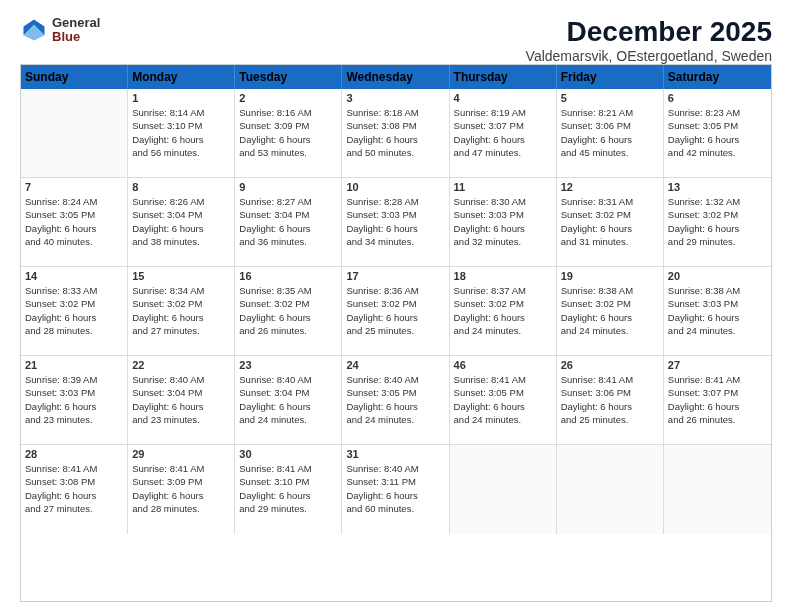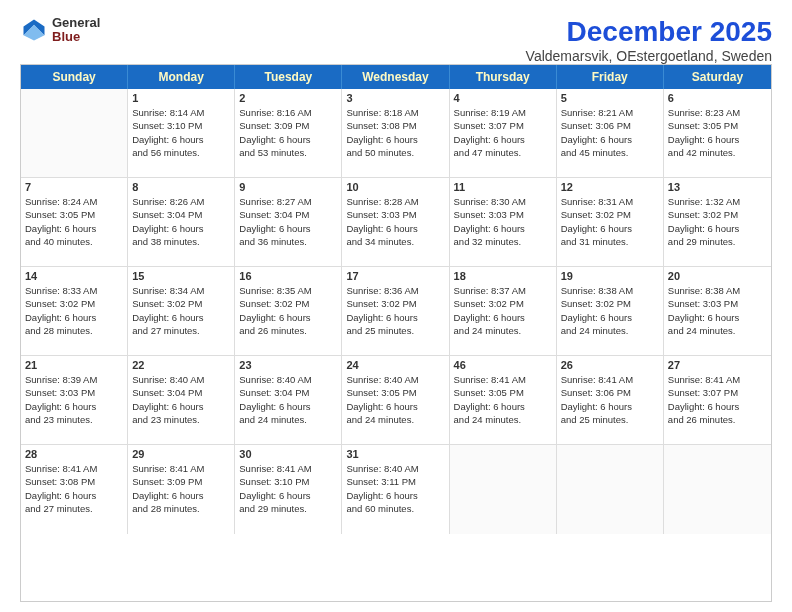--- a/index.html
+++ b/index.html
@@ -40,41 +40,41 @@
     .logo-icon {
       width: 28px;
       height: 28px;
     }
     .title-block {
       text-align: right;
     }
     .main-title {
       font-size: 28px;
       font-weight: bold;
-      color: #1d4ed8;
+      color: #0f172a;
     }
     .subtitle {
       font-size: 14px;
       color: #444;
     }
     .calendar {
       flex: 1;
       border: 1px solid #ccc;
     }
     .cal-header {
       display: grid;
       grid-template-columns: repeat(7, 1fr);
       background: #1a6bc4;
     }
     .cal-header-cell {
-      color: #fef9c3;
+      color: #000000;
       font-size: 12px;
       font-weight: bold;
       padding: 5px 4px;
-      text-align: center;
+      text-align: left;
       border-right: 1px solid #3a8bd4;
     }
     .cal-header-cell:last-child { border-right: none; }
     .cal-body {
       display: grid;
       grid-template-rows: repeat(5, 1fr);
     }
     .cal-row {
       display: grid;
       grid-template-columns: repeat(7, 1fr);

